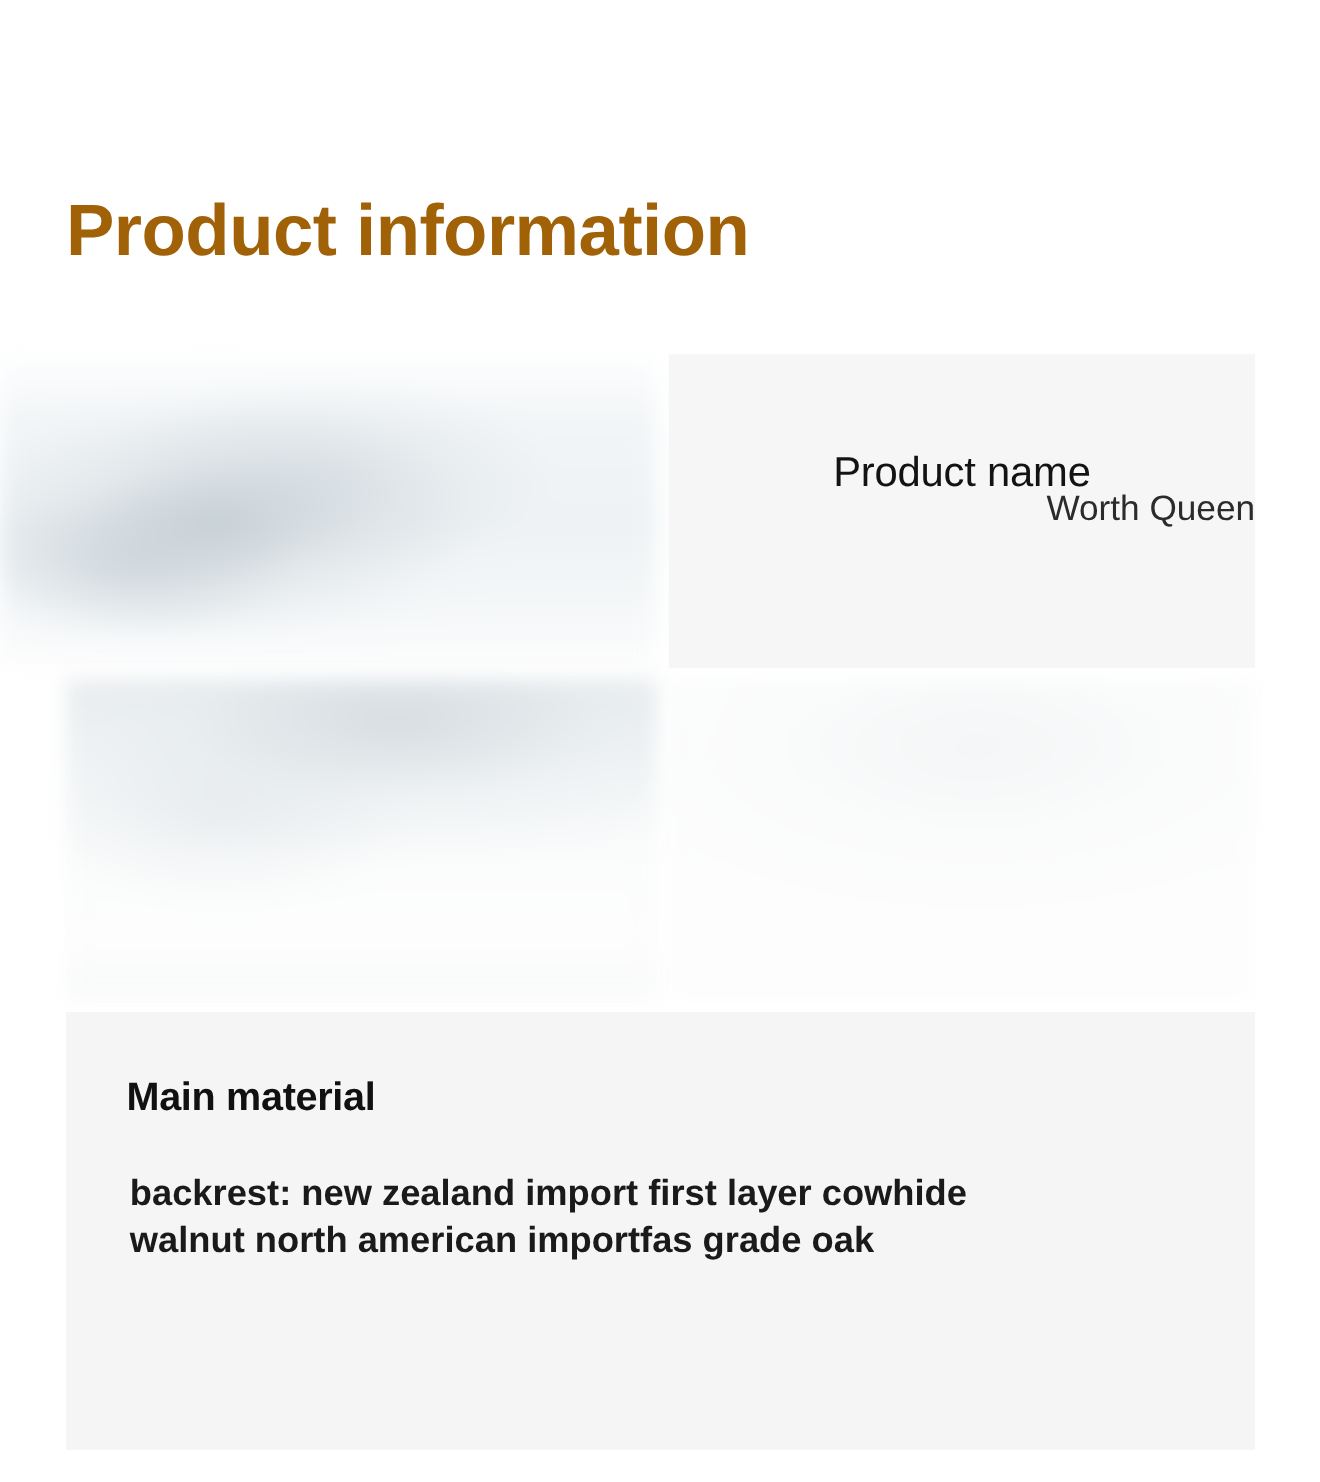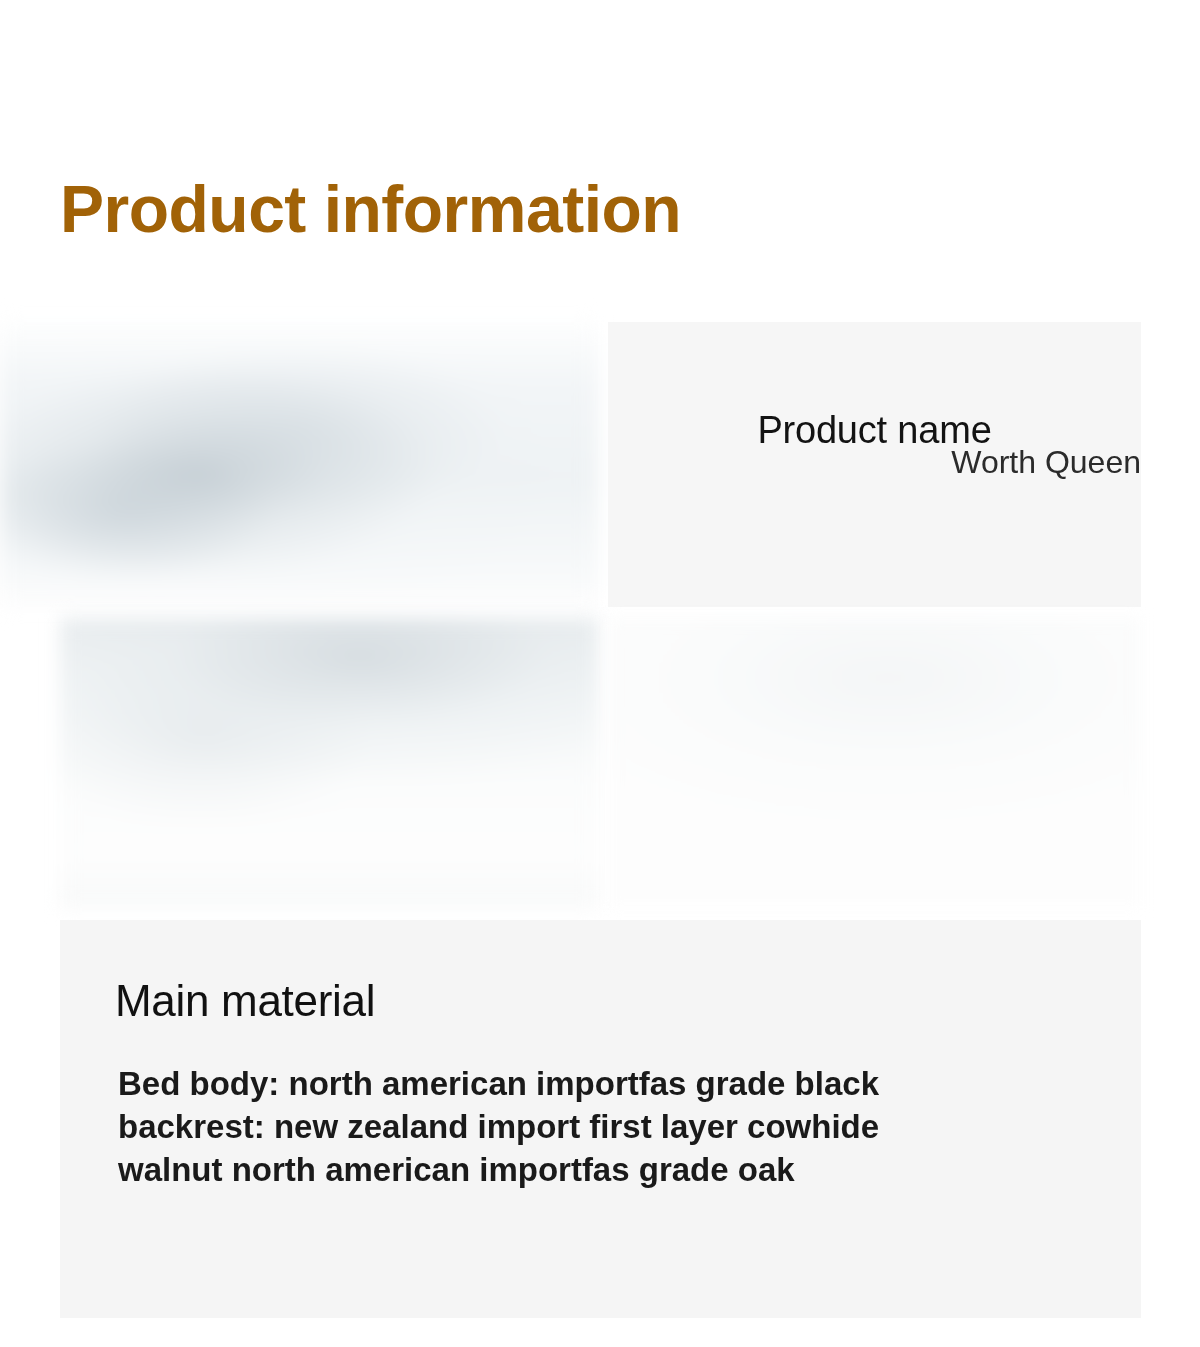--- a/index.html
+++ b/index.html
@@ -111,22 +111,22 @@
     top: 920px;
     width: 1081px;
     height: 398px;
     background: #f5f5f5;
   }
 
   .material-heading {
     position: absolute;
     left: 55px;
     top: 56px;
-    font-size: 44px;
-    font-weight: 400;
+    font-size: 36px;
+    font-weight: 700;
     letter-spacing: -0.3px;
     color: #111111;
     white-space: nowrap;
   }
 
   .material-body {
     position: absolute;
     left: 58px;
     top: 142px;
     width: 990px;
@@ -155,17 +155,16 @@
 
   <div class="cell cell-img-2"></div>
 
   <div class="cell cell-img-3"></div>
 
 </div>
 
 <div class="material-panel">
   <div class="material-heading">Main material</div>
   <div class="material-body">
-    <div class="line">Bed body: north american importfas grade black</div>
     <div class="line">backrest: new zealand import first layer cowhide</div>
     <div class="line">walnut north american importfas grade oak</div>
   </div>
 </div>
 
 </body></html>

